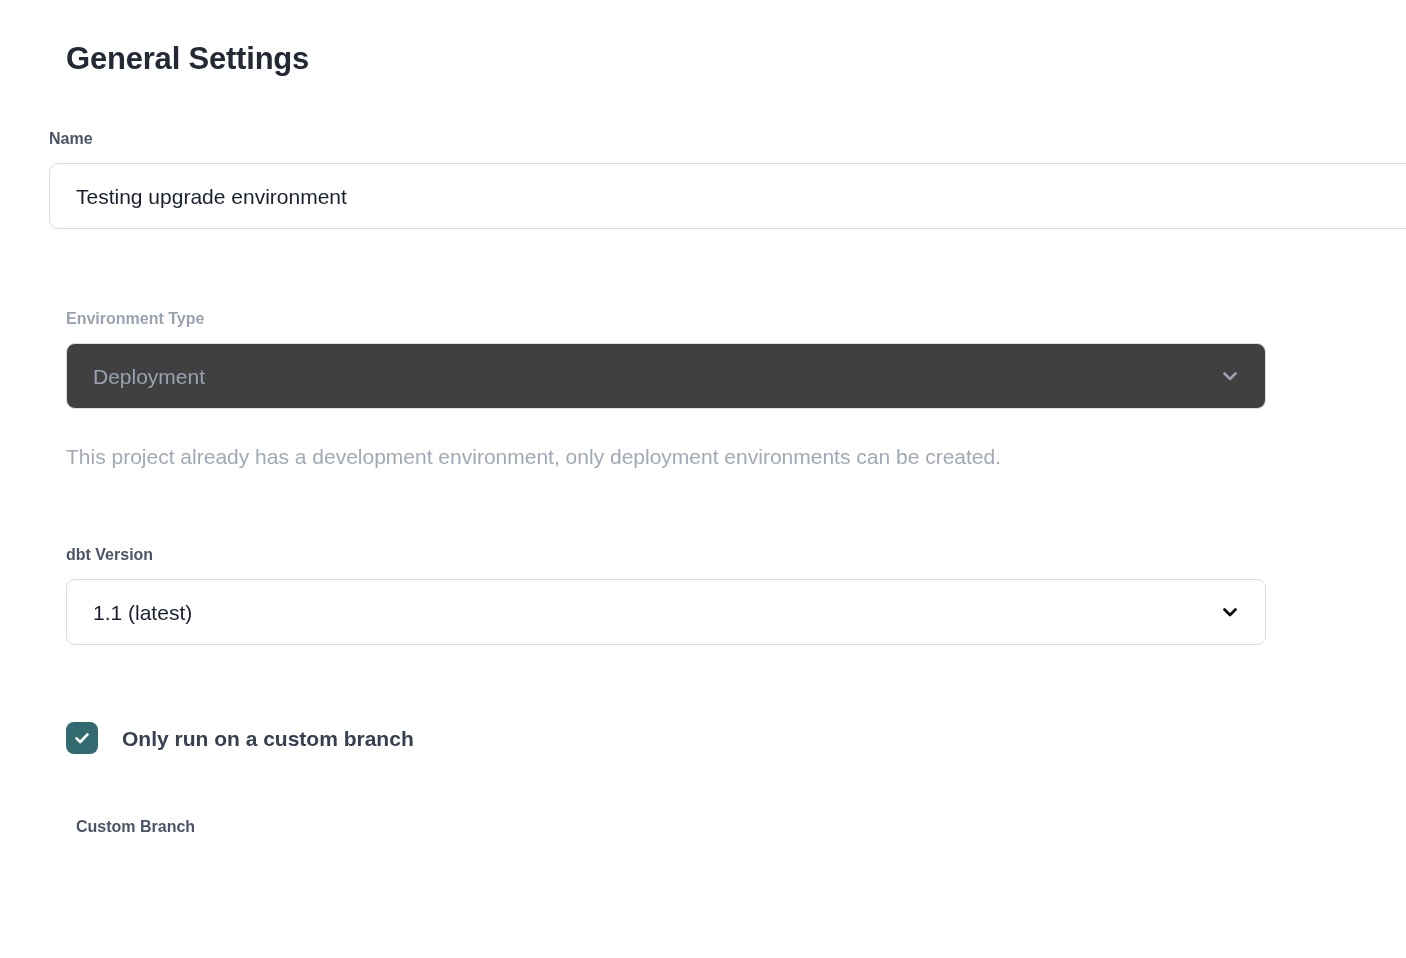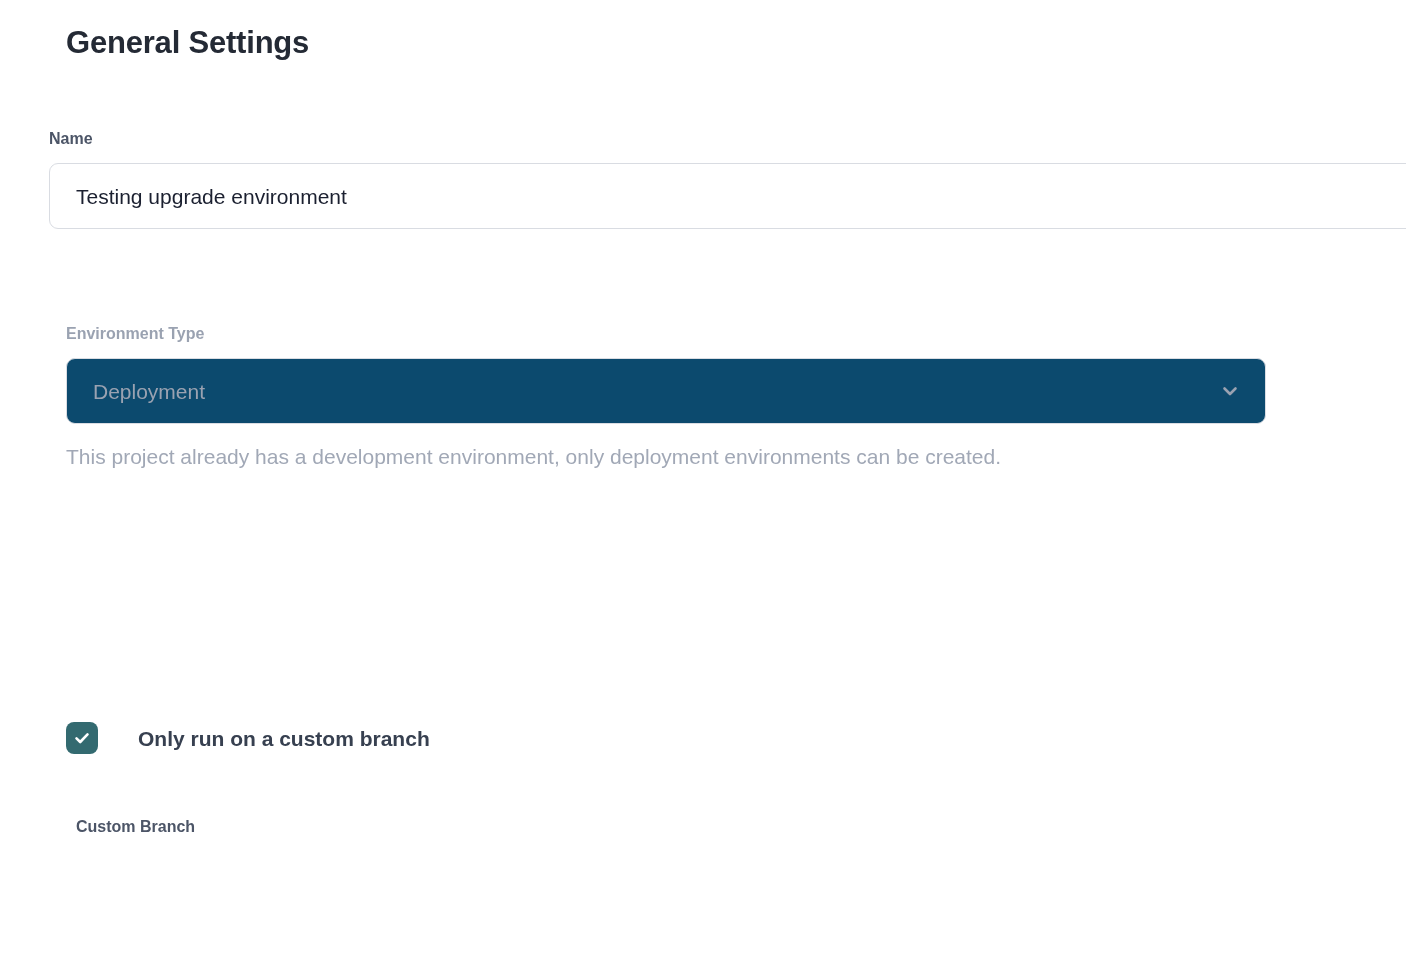--- a/index.html
+++ b/index.html
@@ -15,21 +15,21 @@
     -webkit-font-smoothing: antialiased;
     overflow: hidden;
   }
 
   .page {
     position: relative;
     width: 1406px;
     height: 958px;
     background: #ffffff;
     box-sizing: border-box;
-    padding: 0 66px;
+    padding: 16px 66px;
   }
 
   .page-title {
     margin: 0;
     padding-top: 24px;
     font-size: 31px;
     font-weight: 700;
     letter-spacing: -0.2px;
     color: #242a35;
     line-height: 1.2;
@@ -41,21 +41,20 @@
 
   .field-label {
     display: block;
     font-size: 16px;
     font-weight: 700;
     color: #4c5567;
     line-height: 1;
   }
   .field-label.is-disabled {
     color: #9aa2b1;
-    margin-top: 15px;
   }
 
   .text-input {
     display: flex;
     align-items: center;
     box-sizing: border-box;
     width: 1396px;
     height: 66px;
     margin-top: 16px;
     padding: 0 26px;
@@ -78,21 +77,21 @@
     padding: 0 26px;
     border: 1px solid #d9dce2;
     border-radius: 9px;
     background: #ffffff;
     font-size: 21px;
     color: #1b2030;
     line-height: 1;
   }
 
   .select-input.is-disabled {
-    background: #0c4a6e;
+    background: #404040;
     border-color: #dadde3;
     color: #9aa2b1;
   }
 
   .chevron {
     position: absolute;
     right: 24px;
     top: 50%;
     transform: translateY(-50%);
     width: 22px;
@@ -120,21 +119,21 @@
     border-radius: 8px;
     background: #336a70;
     display: flex;
     align-items: center;
     justify-content: center;
     flex: none;
   }
   .checkbox svg { display: block; }
 
   .checkbox-label {
-    margin-left: 40px;
+    margin-left: 24px;
     font-size: 21px;
     font-weight: 700;
     color: #374050;
     line-height: 1;
   }
 
   
   .pos-name        { position: absolute; left: 49px; top: 131px; }
   .pos-envtype     { position: absolute; left: 66px; top: 311px; }
   .pos-helper      { position: absolute; left: 66px; top: 426px; }
@@ -161,20 +160,31 @@
       <span class="chevron">
         <svg width="22" height="22" viewBox="0 0 22 22" aria-hidden="true">
           <path d="M5.5 8.5 L11 14 L16.5 8.5" fill="none" stroke="#9aa2b1" stroke-width="2.6" stroke-linecap="round" stroke-linejoin="round"></path>
         </svg>
       </span>
     </div>
   </div>
 
   <div class="helper-text pos-helper">This project already has a development environment, only deployment environments can be created.</div>
 
+  <div class="field-group pos-dbtversion">
+    <span class="field-label">dbt Version</span>
+    <div class="select-input">
+      <span>1.1 (latest)</span>
+      <span class="chevron">
+        <svg width="22" height="22" viewBox="0 0 22 22" aria-hidden="true">
+          <path d="M5.5 8.5 L11 14 L16.5 8.5" fill="none" stroke="#0b0d12" stroke-width="2.8" stroke-linecap="round" stroke-linejoin="round"></path>
+        </svg>
+      </span>
+    </div>
+  </div>
 
   <div class="checkbox-row pos-checkbox">
     <span class="checkbox">
       <span>
         <svg width="20" height="20" viewBox="0 0 20 20" aria-hidden="true">
           <path d="M4.5 10.4 L8.2 14 L15.5 6.4" fill="none" stroke="#ffffff" stroke-width="2.6" stroke-linecap="round" stroke-linejoin="round"></path>
         </svg>
       </span>
     </span>
     <span class="checkbox-label">Only run on a custom branch</span>

